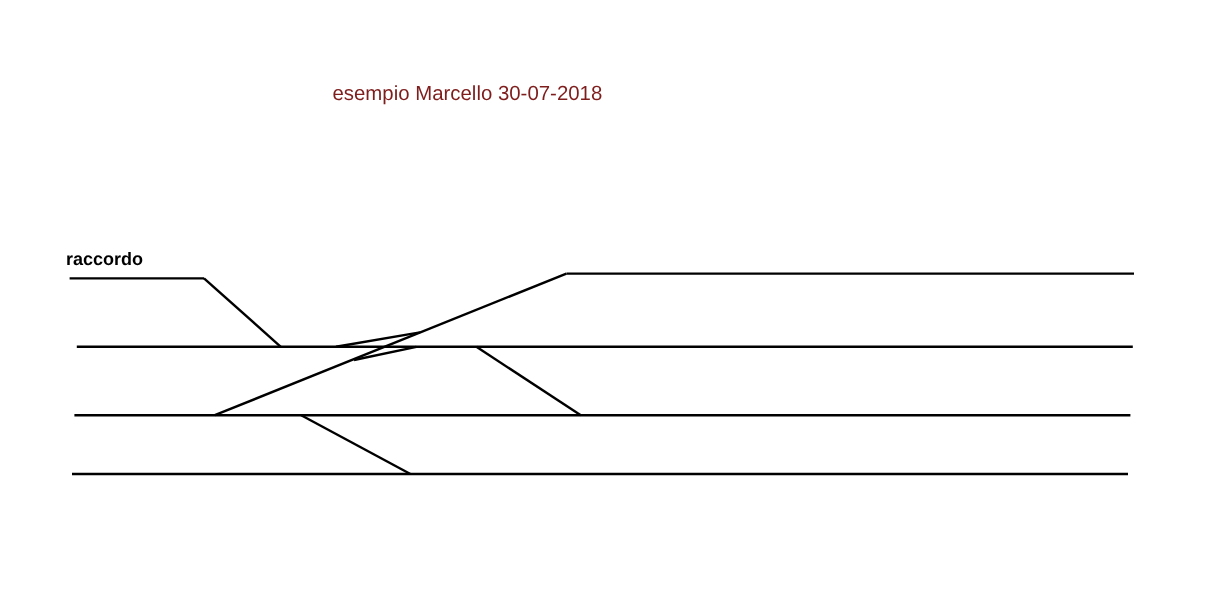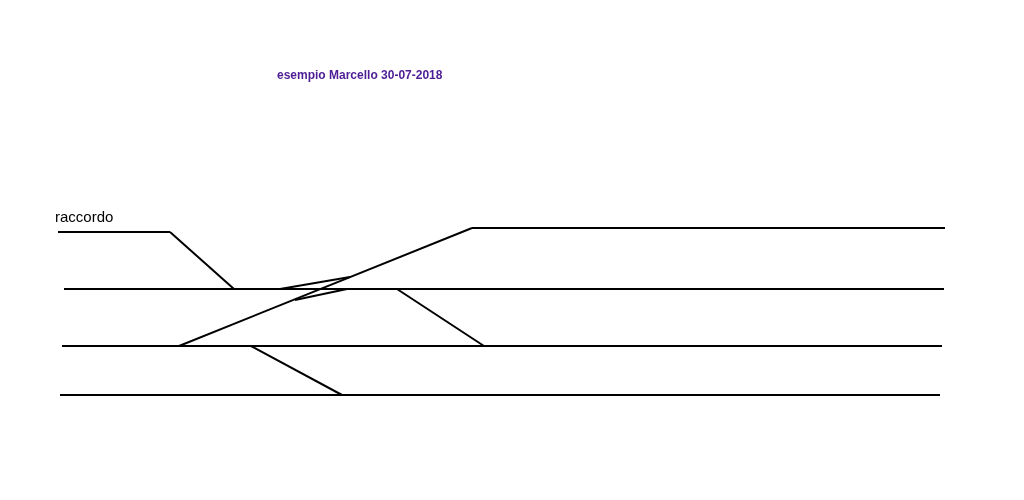--- a/index.html
+++ b/index.html
@@ -1,18 +1,18 @@
 <!DOCTYPE html>
 <html><head>
   <meta charset="utf-8">
   <style>
     html, body { margin: 0; padding: 0; background: #ffffff; }
     body { width: 1024px; height: 500px; position: relative; overflow: hidden; font-family: "Liberation Sans", sans-serif; }
-    .title { position: absolute; left: 277px; top: 68px; font-size: 12px; font-weight: bold; color: #4c1d95; white-space: nowrap; }
-    .label { position: absolute; left: 55px; top: 208px; font-size: 15px; font-weight: normal; color: #000; white-space: nowrap; }
+    .title { position: absolute; left: 277px; top: 68px; font-size: 17px; font-weight: normal; color: #7f1d1d; white-space: nowrap; }
+    .label { position: absolute; left: 55px; top: 208px; font-size: 15px; font-weight: bold; color: #000; white-space: nowrap; }
     svg { position: absolute; left: 0; top: 0; }
   </style>
 </head>
 <body>
 
 <div class="title">esempio Marcello 30-07-2018</div>
 <div class="label">raccordo</div>
 
 <svg id="diagram" width="1024" height="500" viewBox="0 0 1024 500">
     <line x1="58" y1="232" x2="170" y2="232" stroke="#000000" stroke-width="2"></line>

